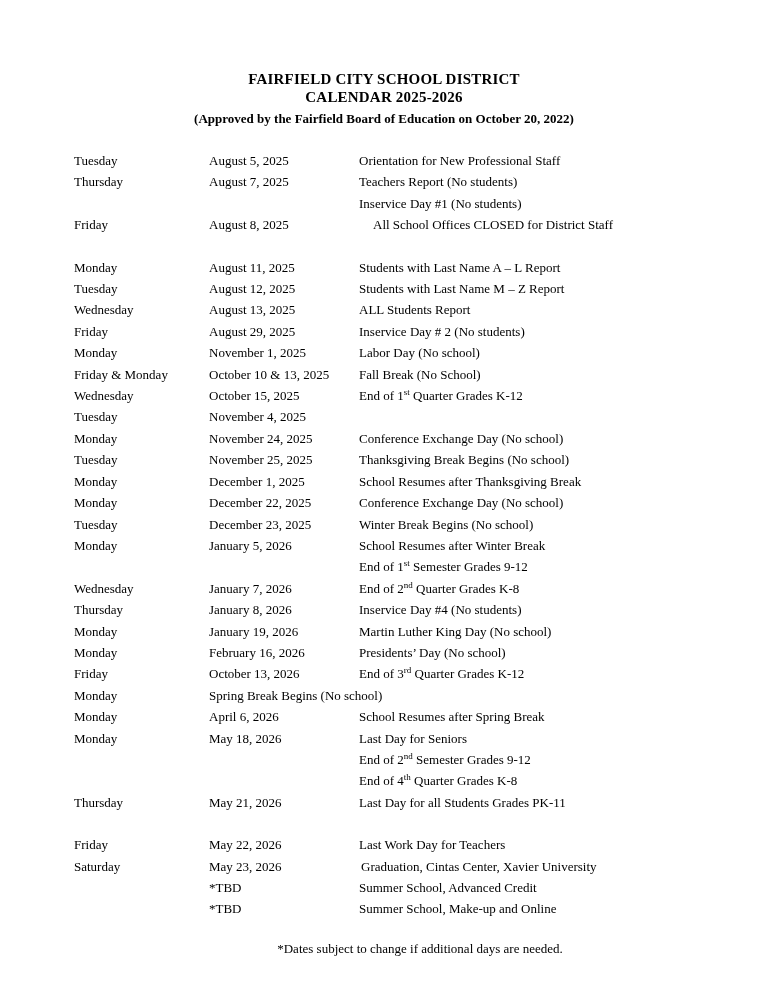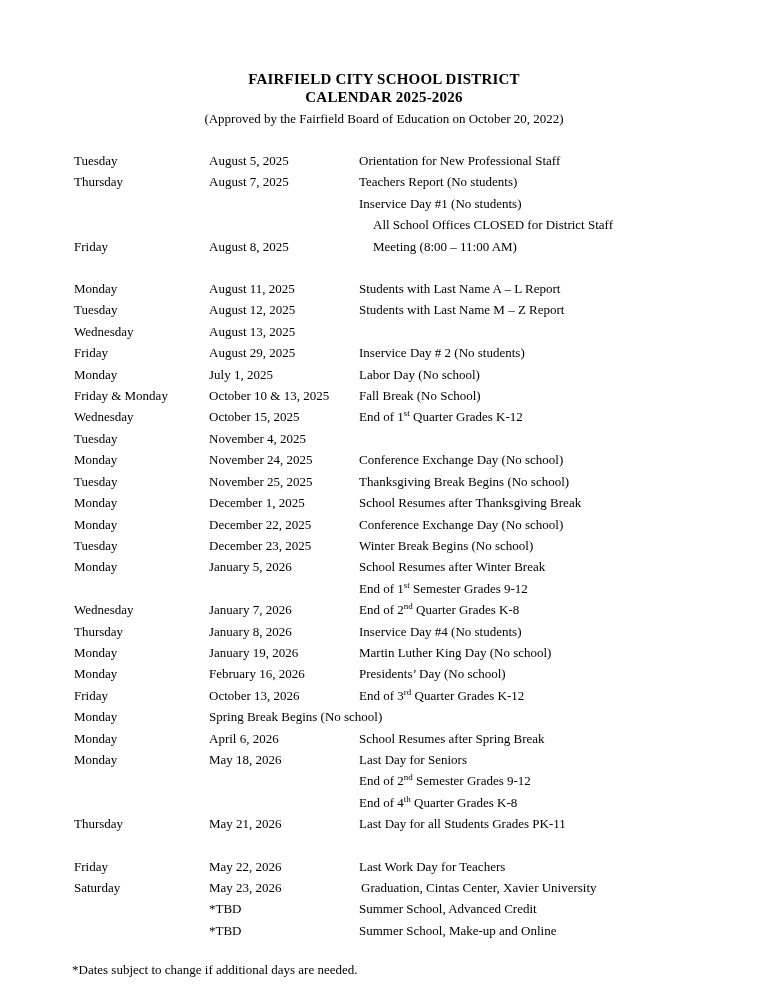--- a/index.html
+++ b/index.html
@@ -29,21 +29,21 @@
     padding-top: 70px;
   }
   .doc-title-line {
     font-size: 15px;
     font-weight: bold;
     letter-spacing: 0.2px;
     line-height: 18px;
   }
   .doc-subtitle {
     font-size: 13px;
-    font-weight: normal;
+    font-weight: bold;
     line-height: 18px;
     margin-top: 4px;
   }
 
   
   .calendar {
     margin-top: 22px;
     padding-left: 74px;
     padding-right: 40px;
   }
@@ -85,20 +85,21 @@
     vertical-align: super;
     line-height: 0;
   }
 
   
   .footnote {
     margin-top: 18px;
     padding-left: 72px;
     font-size: 13px;
     line-height: 21.4px;
+    text-align: center;
   }
 </style>
 </head>
 <body>
 
 <div class="page">
 
   <div class="doc-header">
     <div class="doc-title-line">FAIRFIELD CITY SCHOOL DISTRICT</div>
     <div class="doc-title-line">CALENDAR 2025-2026</div>
@@ -119,51 +120,53 @@
         <div class="col-desc">
           <span class="desc-line">Teachers Report (No students)</span>
         </div>
       </div>
       <div class="cal-row">
         <div class="col-day">Friday</div>
         <div class="col-date">August 8, 2025</div>
         <div class="col-desc">
           <span class="desc-line">Inservice Day #1 (No students)</span>
           <span class="desc-line indent">All School Offices CLOSED for District Staff</span>
-          <span class="desc-line indent">Meeting (8:00 – 11:00 AM)</span>
         </div>
       </div>
       <div class="cal-row gap-before">
         <div class="col-day">Monday</div>
         <div class="col-date">August 11, 2025</div>
         <div class="col-desc">
           <span class="desc-line"><span>Students with </span><b>Last Name A – L</b><span> Report</span></span>
         </div>
       </div>
       <div class="cal-row">
         <div class="col-day">Tuesday</div>
         <div class="col-date">August 12, 2025</div>
         <div class="col-desc">
           <span class="desc-line"><span>Students with </span><b>Last Name M – Z</b><span> Report</span></span>
         </div>
       </div>
       <div class="cal-row">
         <div class="col-day">Wednesday</div>
         <div class="col-date">August 13, 2025</div>
+        <div class="col-desc">
+          <span class="desc-line"><b>ALL</b><span> Students Report</span></span>
+        </div>
       </div>
       <div class="cal-row">
         <div class="col-day">Friday</div>
         <div class="col-date">August 29, 2025</div>
         <div class="col-desc">
           <span class="desc-line">Inservice Day # 2 (No students)</span>
         </div>
       </div>
       <div class="cal-row">
         <div class="col-day">Monday</div>
-        <div class="col-date">July 1, 2025</div>
+        <div class="col-date">November 1, 2025</div>
         <div class="col-desc">
           <span class="desc-line">Labor Day (No school)</span>
         </div>
       </div>
       <div class="cal-row">
         <div class="col-day">Friday &amp; Monday</div>
         <div class="col-date">October 10 &amp; 13, 2025</div>
         <div class="col-desc">
           <span class="desc-line">Fall Break (No School)</span>
         </div>

